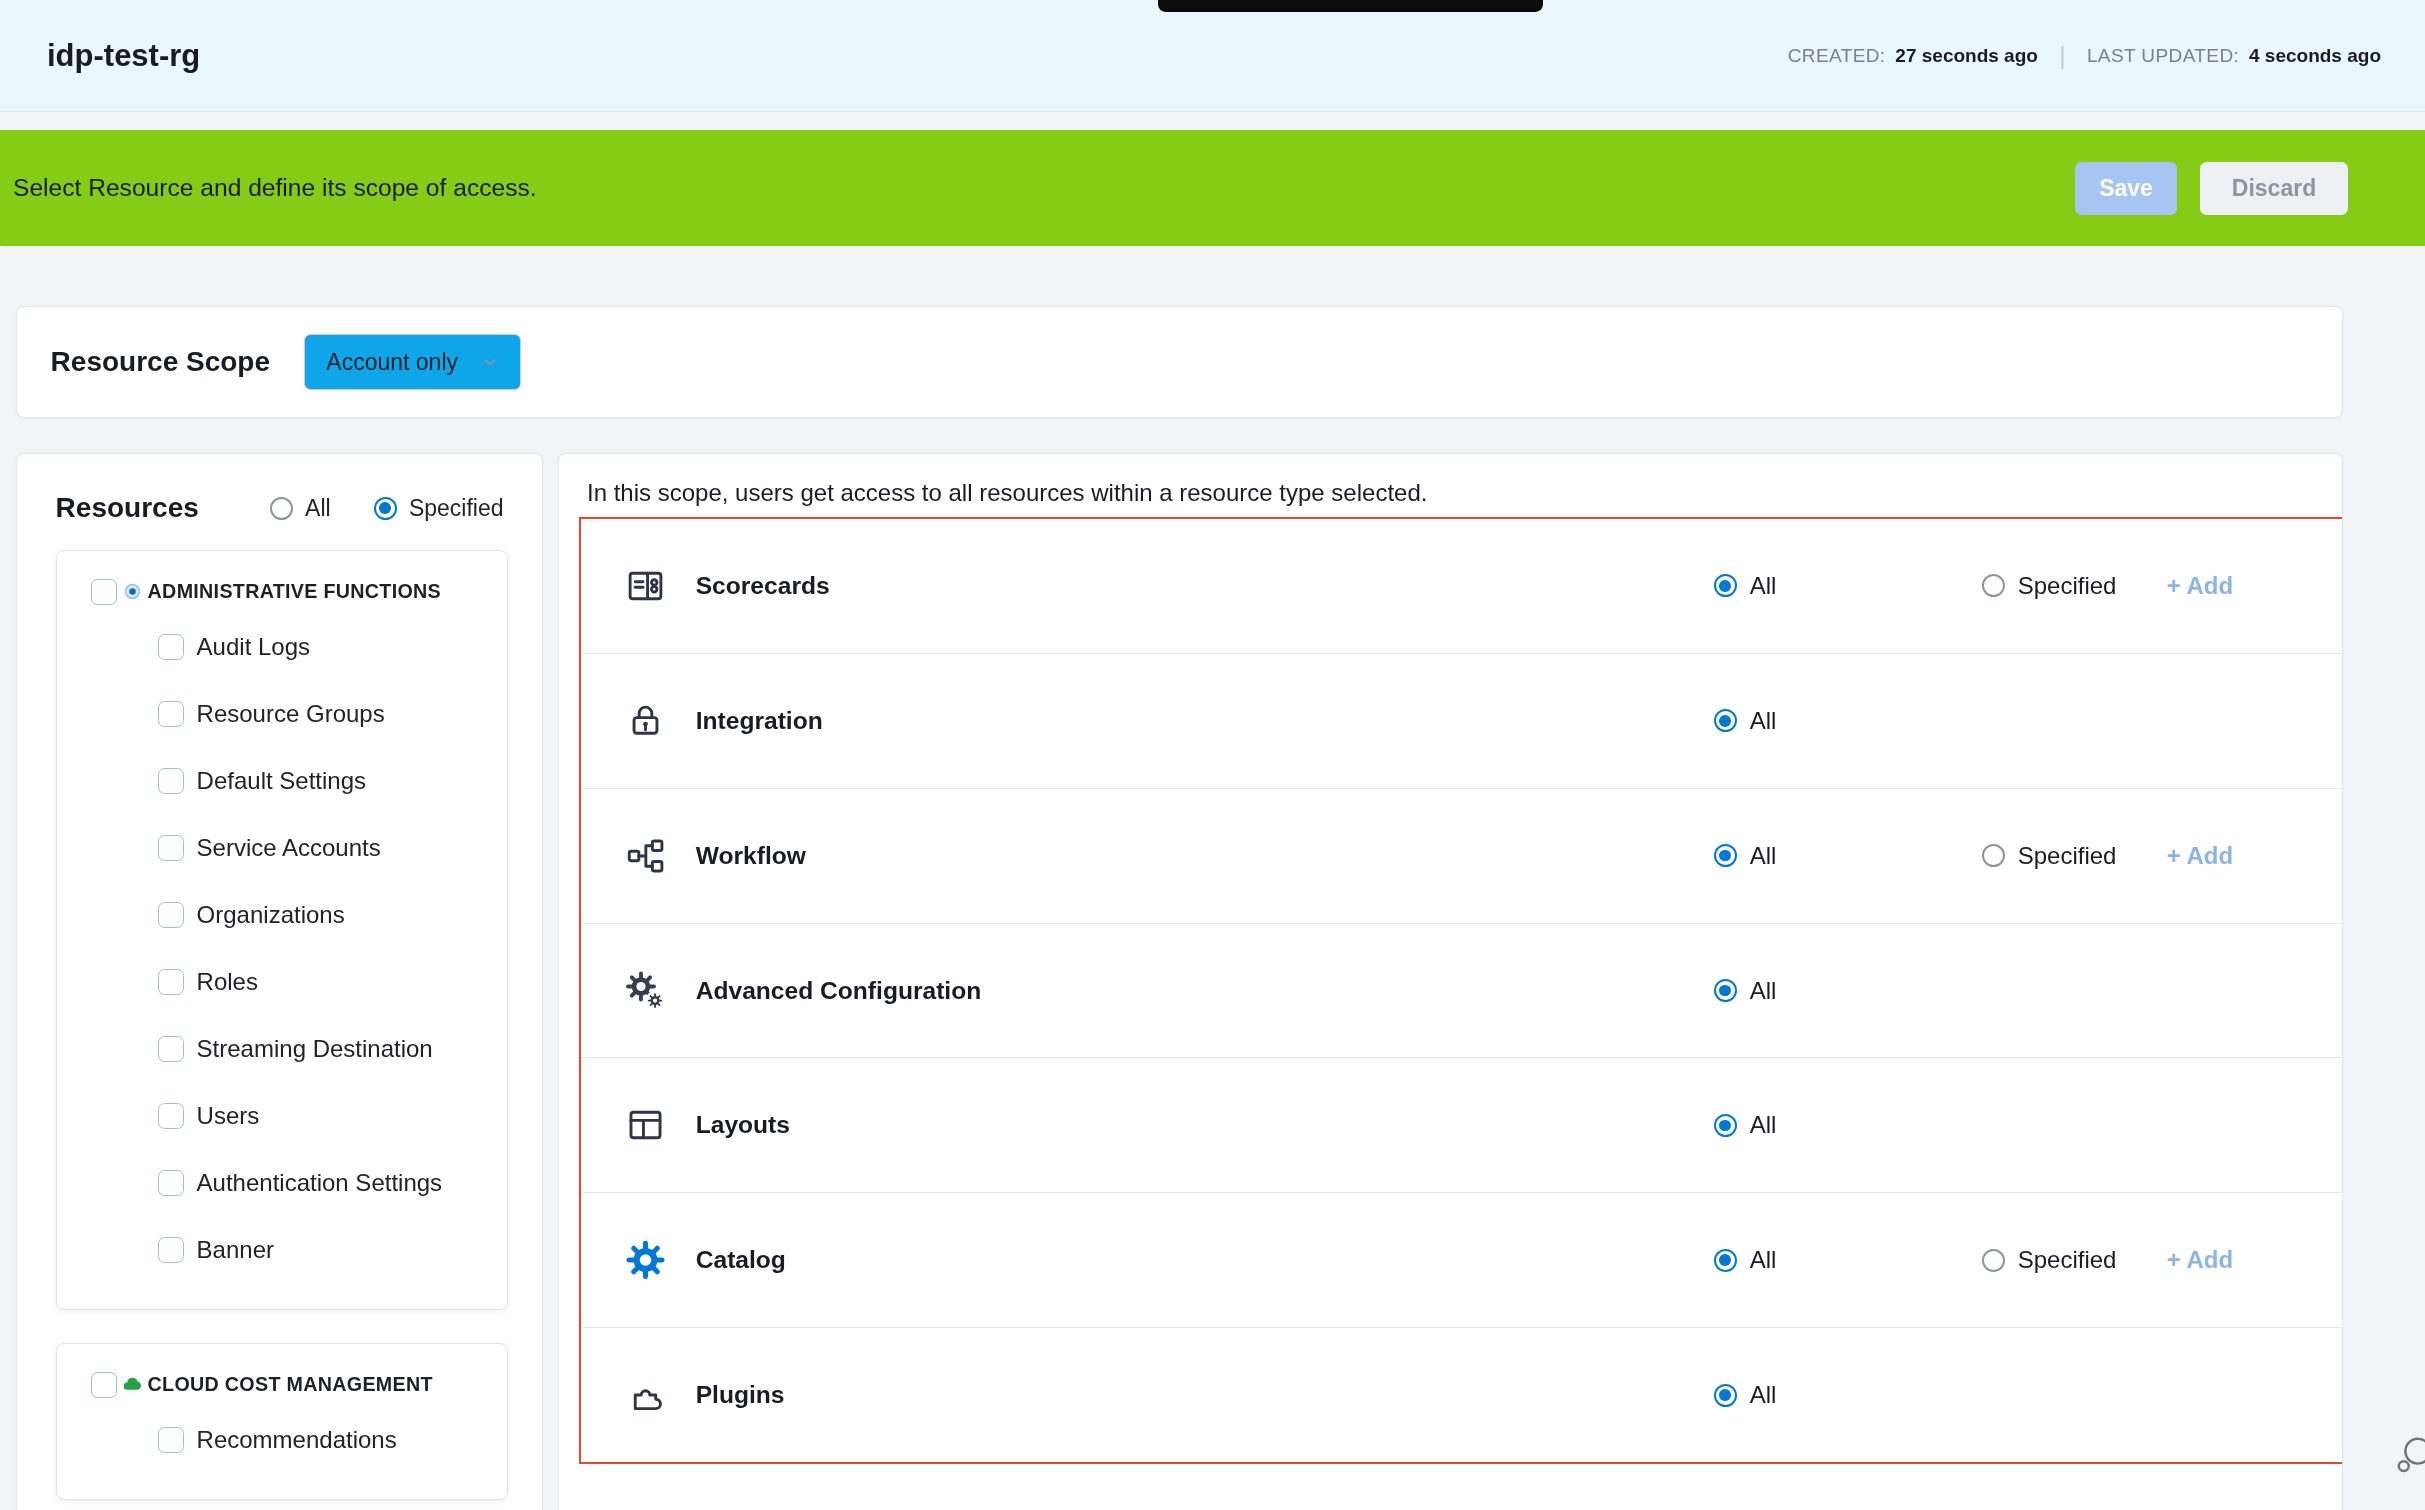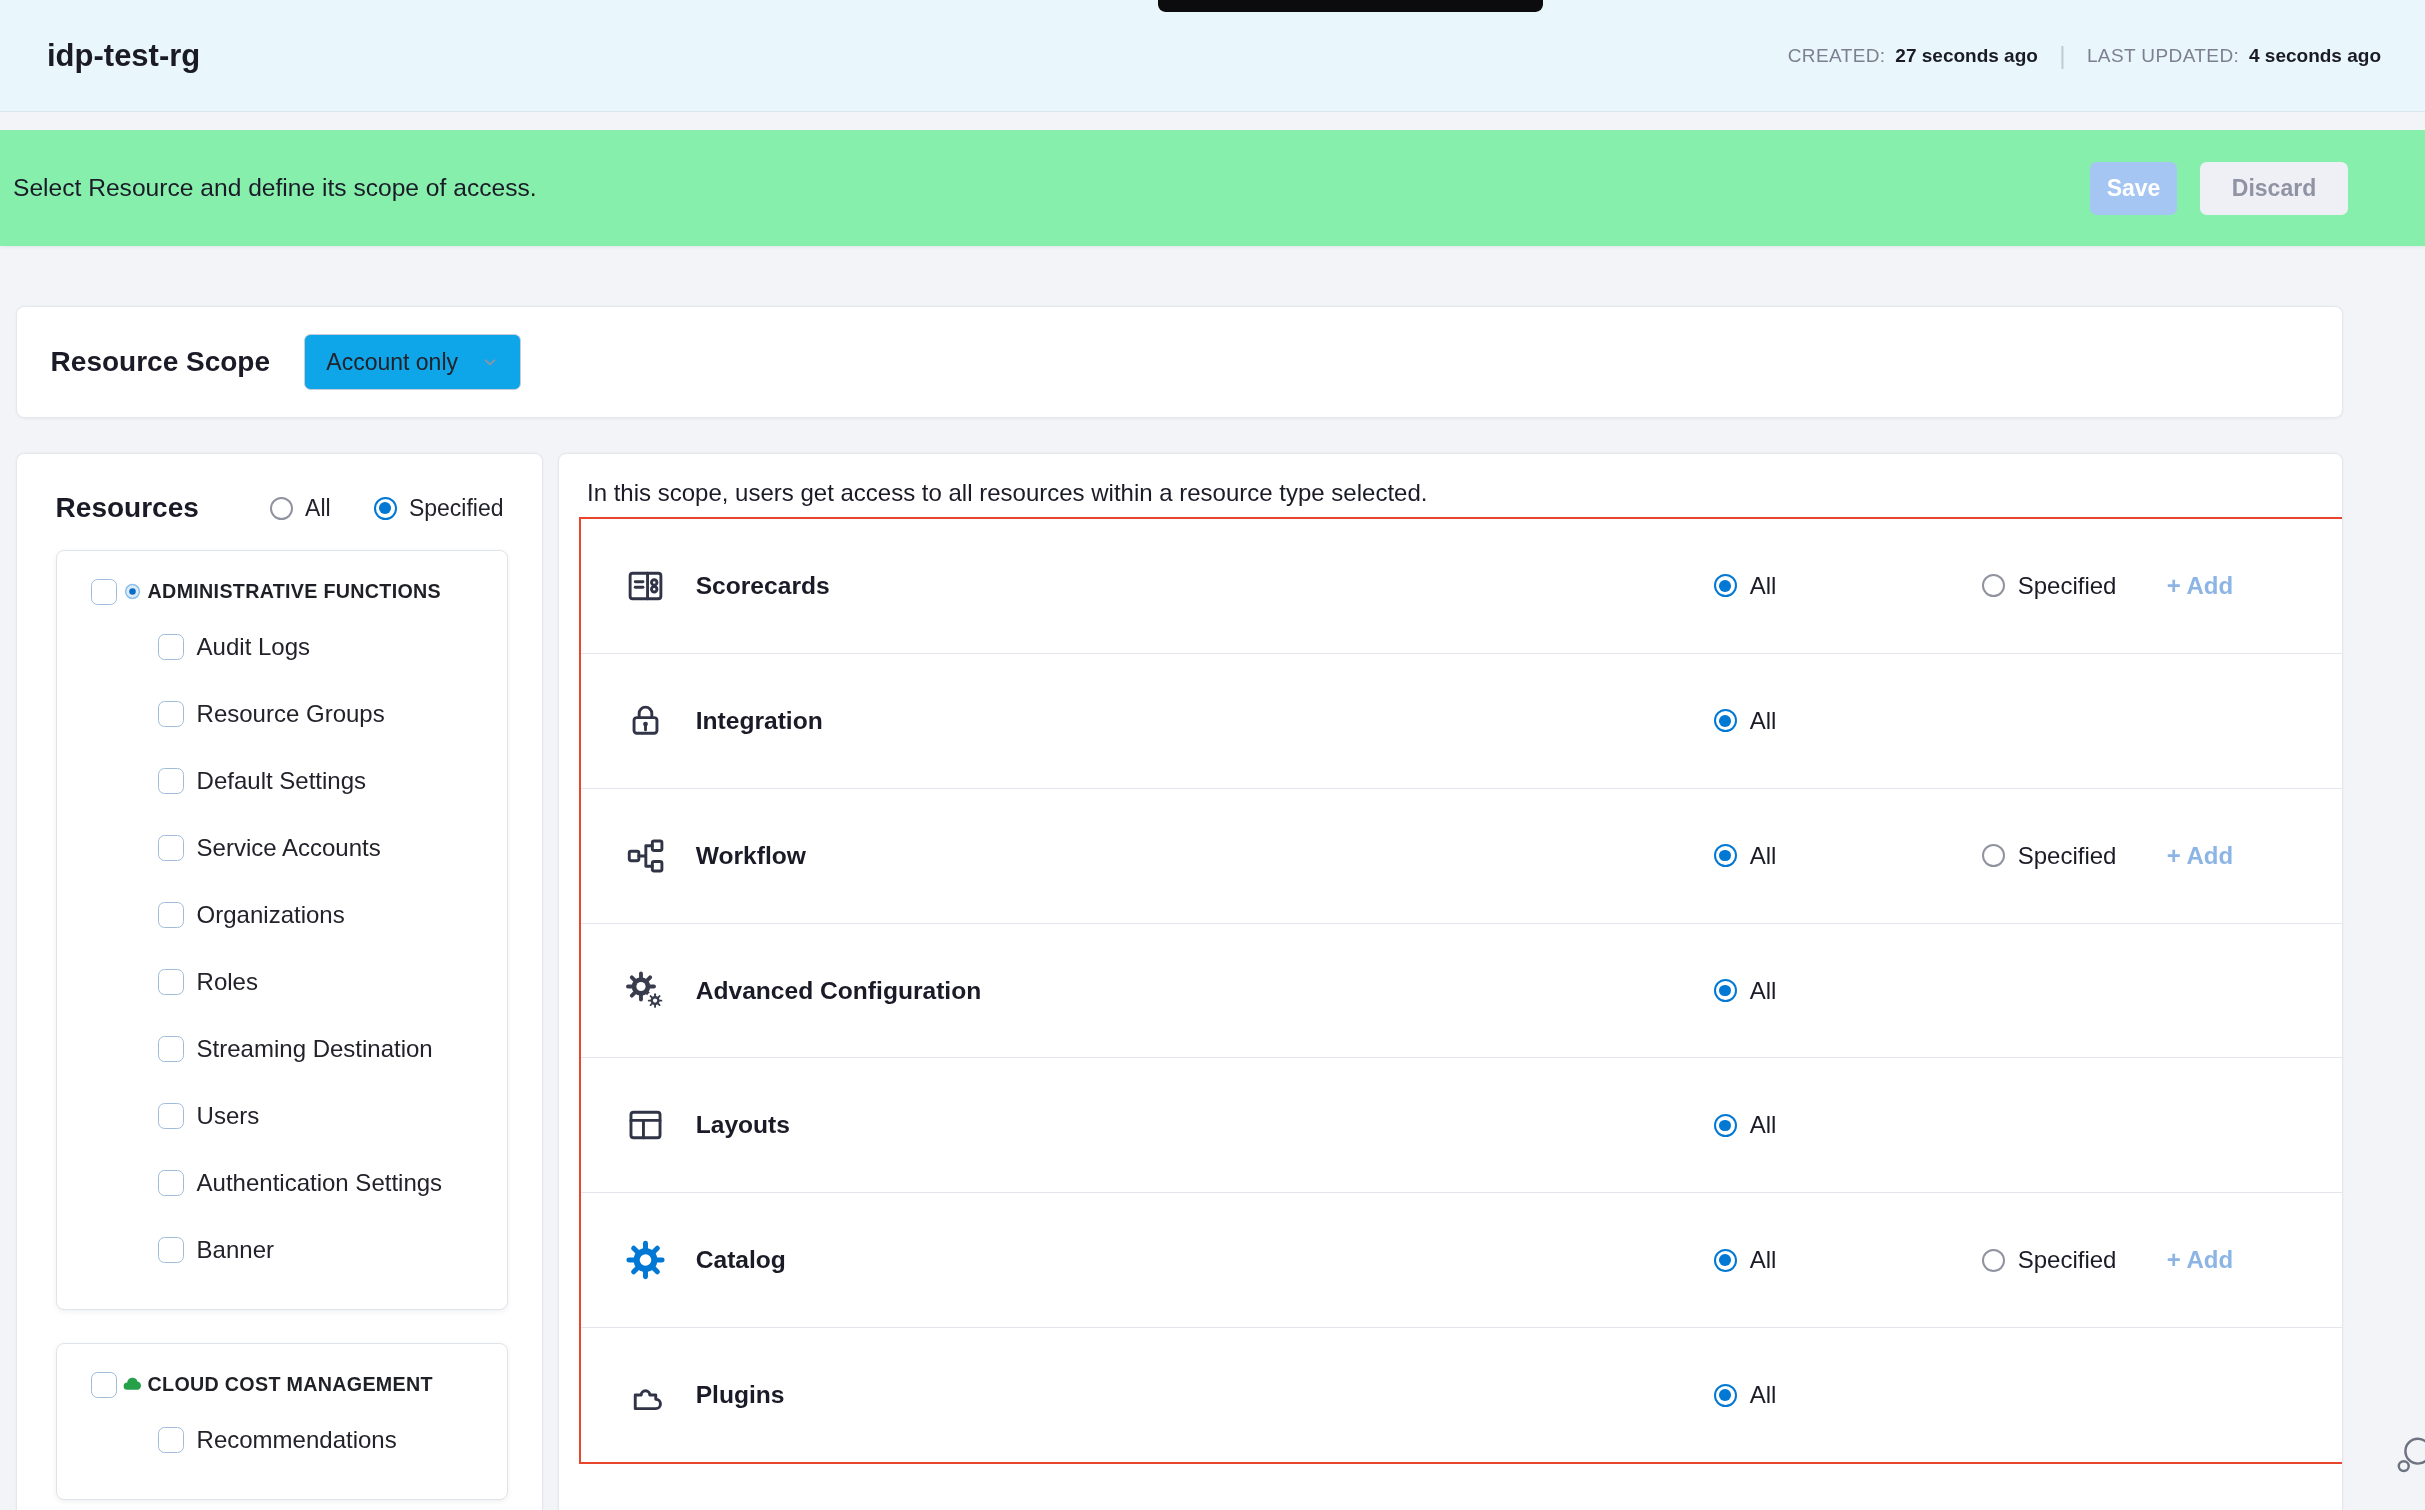--- a/index.html
+++ b/index.html
@@ -29,30 +29,30 @@
   .meta{display:flex;align-items:center;font-size:19px;}
   .meta-label{color:var(--muted);letter-spacing:0.4px;font-weight:500;margin-right:9.8px;}
   .meta-value{font-weight:700;color:var(--ink);}
   .meta-sep{color:#c3ccd5;font-size:24.6px;margin:0 21.3px;font-weight:300;}
   .top-notch{
     position:absolute;top:0;left:1158px;width:385px;height:11.5px;
     background:#0c0c0e;border-radius:0 0 7.4px 7.4px;z-index:60;
   }
   
   .toolbar{
-    position:absolute;top:130px;left:0;right:0;height:116px;background:#86efac;
+    position:absolute;top:130px;left:0;right:0;height:116px;background:#84cc16;
     display:flex;align-items:center;justify-content:space-between;
     padding:0 78px 0 13px;box-shadow:0 1.6px 4.1px rgba(20,30,50,.06);
   }
   .toolbar-desc{font-size:24.6px;}
   .btns{display:flex;align-items:center;}
   .btn{height:53px;border:none;border-radius:6.6px;font-size:23px;font-weight:700;
     display:inline-flex;align-items:center;justify-content:center;cursor:pointer;
     font-family:inherit;}
-  .btn-save{background:var(--save-bg);color:#fff;width:87px;}
+  .btn-save{background:var(--save-bg);color:#fff;width:102px;}
   .btn-discard{background:#eef0f5;color:#9093a3;width:148px;margin-left:23px;font-weight:600;}
   
   .card{background:#fff;border:0.8px solid #e4e7ec;border-radius:8.2px;
     box-shadow:0 0.8px 2.5px rgba(30,40,60,.05);}
   .scope-card{
     position:absolute;left:15.6px;top:306px;width:2327px;height:112px;
     display:flex;align-items:center;padding:0 34px;
   }
   .scope-label{font-size:28px;font-weight:700;}
   .scope-select{

